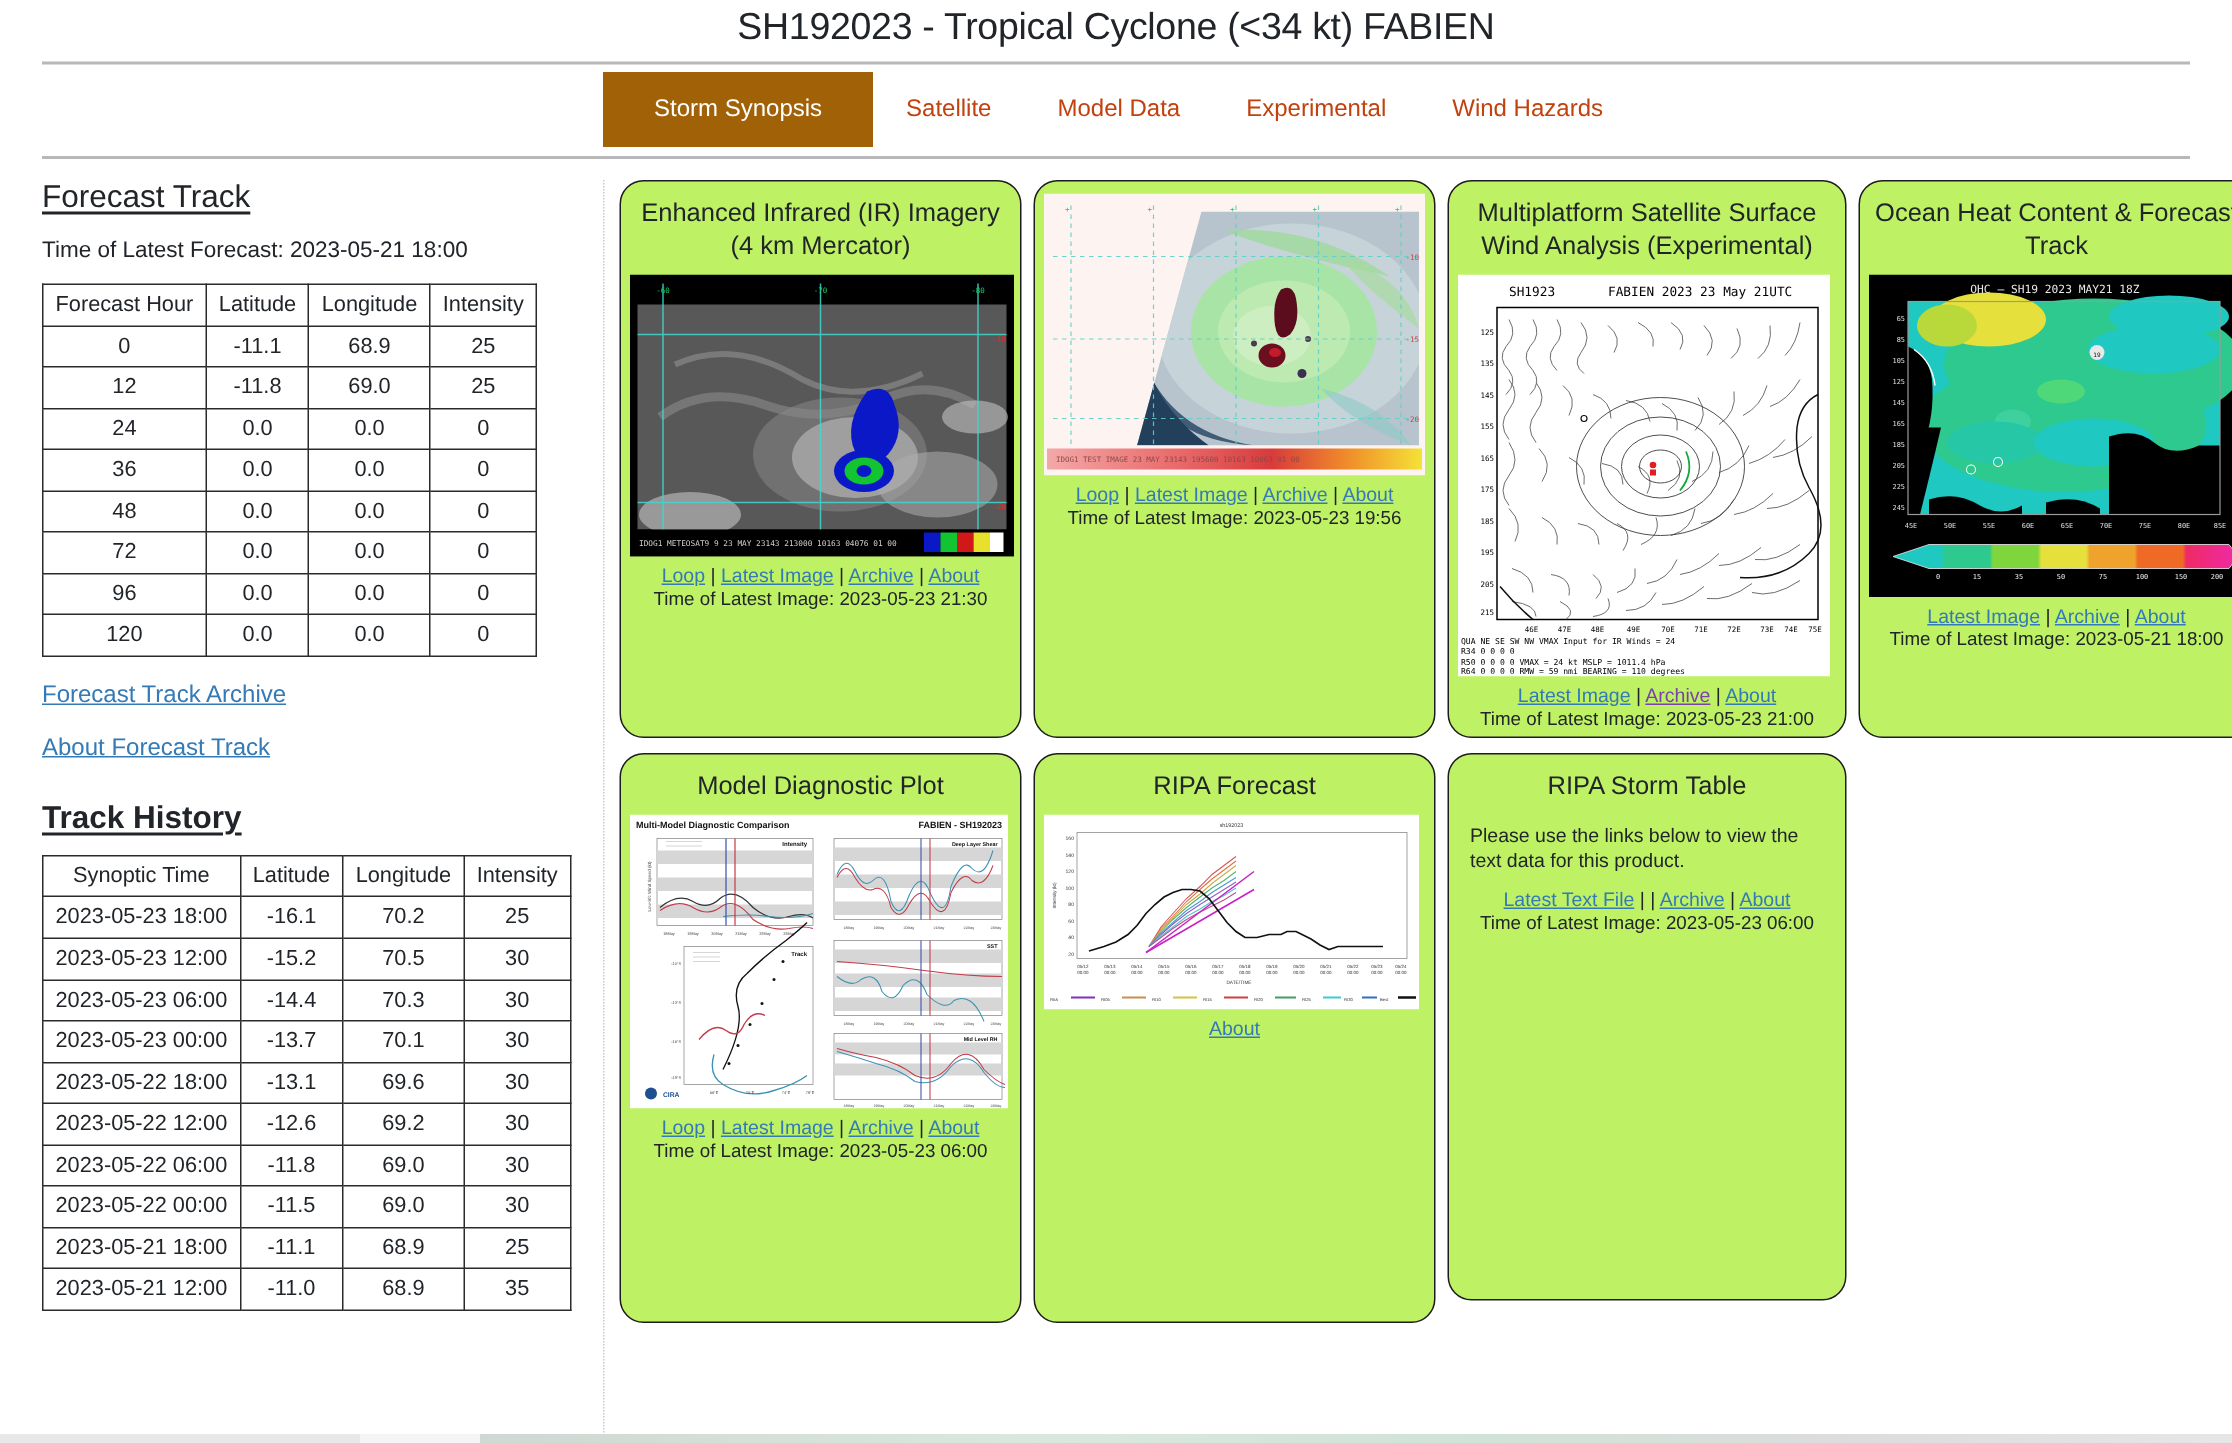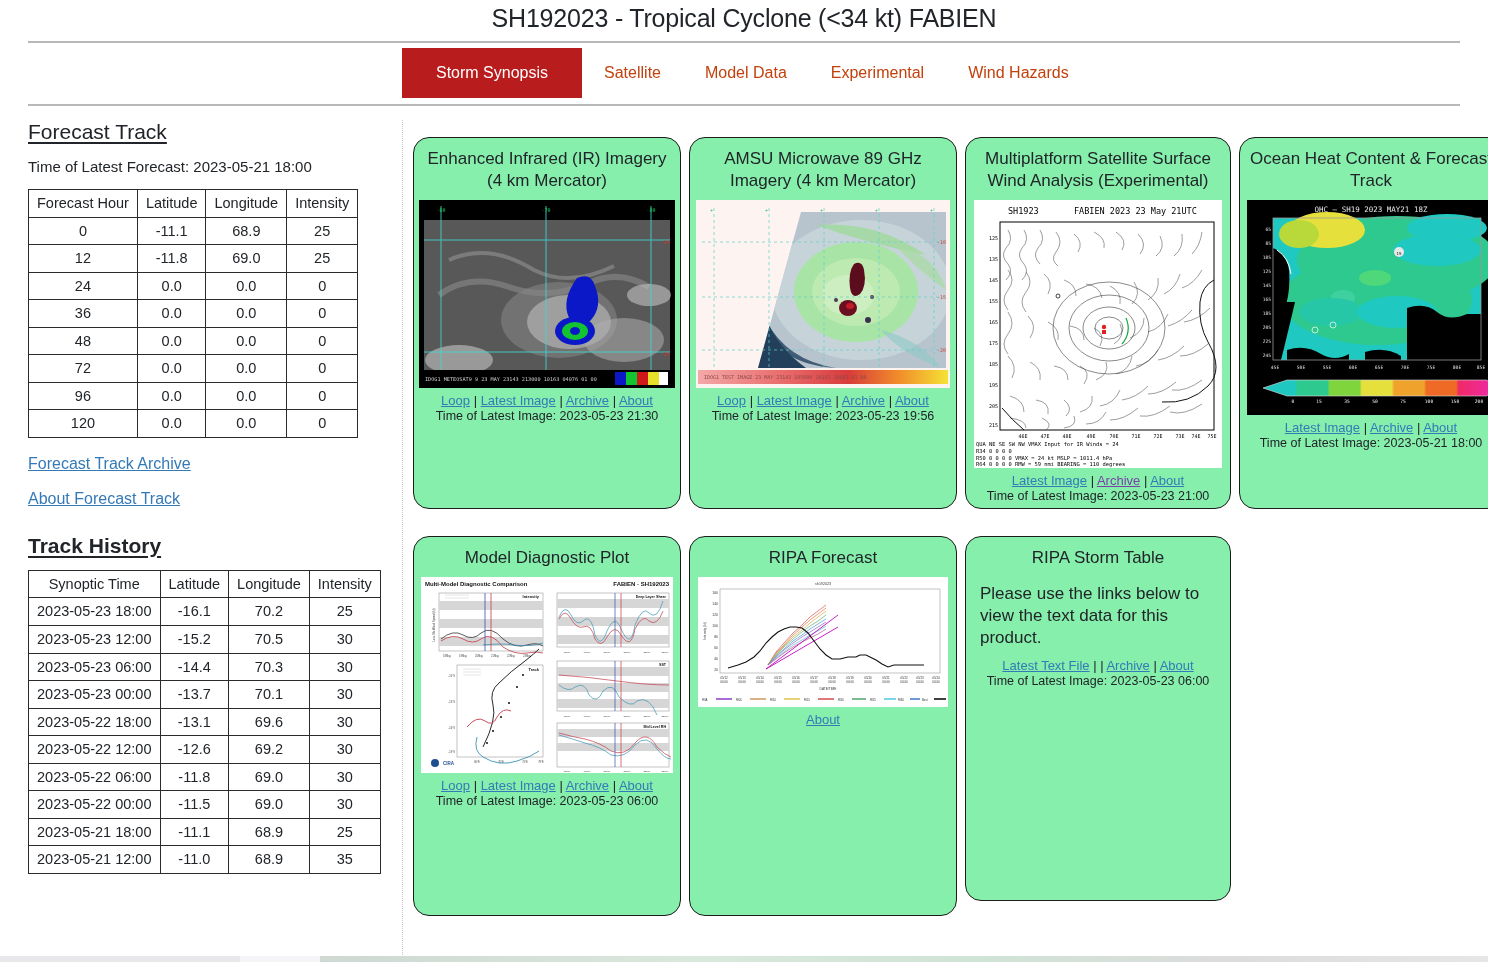--- a/index.html
+++ b/index.html
@@ -40,21 +40,21 @@
   .tab {
     display: flex; align-items: center; justify-content: center;
     font-size: 16px;
     color: #c2410c;
     padding: 0 22px;
     cursor: pointer;
     user-select: none;
     white-space: nowrap;
   }
   .tab.active {
-    background: #b91c1c;
+    background: #a16207;
     color: #ffffff;
     padding: 0 34px;
   }
   .hr-under-tabs {
     border-top: 2px solid #b8b8b8;
     margin: 6px 28px 0 28px;
   }
 
   
   .body-wrap {
@@ -123,26 +123,24 @@
   
   .panel-row {
     display: flex;
     gap: 8px;
     align-items: stretch;
   }
   .panel-row.row2 { margin-top: 10px; }
   .panel {
     border: 1px solid #1c1c1c;
     border-radius: 16px;
-    background: #86efac;
+    background: #bef264;
     padding: 8px 6px 8px 6px;
     display: flex;
     flex-direction: column;
-    align-items: center;
-    margin-top: 17px;
   }
   .p1 { width: 268px; }
   .p2 { width: 268px; }
   .p3 { width: 266px; }
   .p4 { width: 264px; }
   .panel-title {
     font-size: 17px;
     line-height: 1.28;
     text-align: center;
     margin: 2px 4px 8px 4px;
@@ -160,21 +158,21 @@
     cursor: pointer;
   }
   .links a.visited { color: #7a41a8; }
   .stamp {
     font-size: 12.5px;
     text-align: center;
     margin-top: 1px;
     color: #212529;
   }
   .panel-note {
-    font-size: 17px;
+    font-size: 13px;
     line-height: 1.3;
     text-align: left;
     margin: 6px 8px 4px 8px;
     align-self: stretch;
   }
 
   
   .fig { display: block; }
   .figbox { position: relative; }
 
@@ -417,21 +415,20 @@
           <div class="links">
             <a>Loop</a> |
             <a>Latest Image</a> |
             <a>Archive</a> |
             <a>About</a>
           </div>
           <div class="stamp">Time of Latest Image: 2023-05-23 21:30</div>
         </div>
 
         <div class="panel p2">
-          <div class="panel-title">AMSU Microwave 89 GHz Imagery (4 km Mercator)</div>
           <div class="figbox">
             <svg class="fig" width="254" height="188" viewBox="0 0 254 188">
               <rect x="0" y="0" width="254" height="188" fill="#fdf3f1"></rect>
 
               <defs>
                 <clipPath id="swath">
                   <polygon points="105,12 250,12 250,168 62,168"></polygon>
                 </clipPath>
               </defs>
               <g clip-path="url(#swath)">

